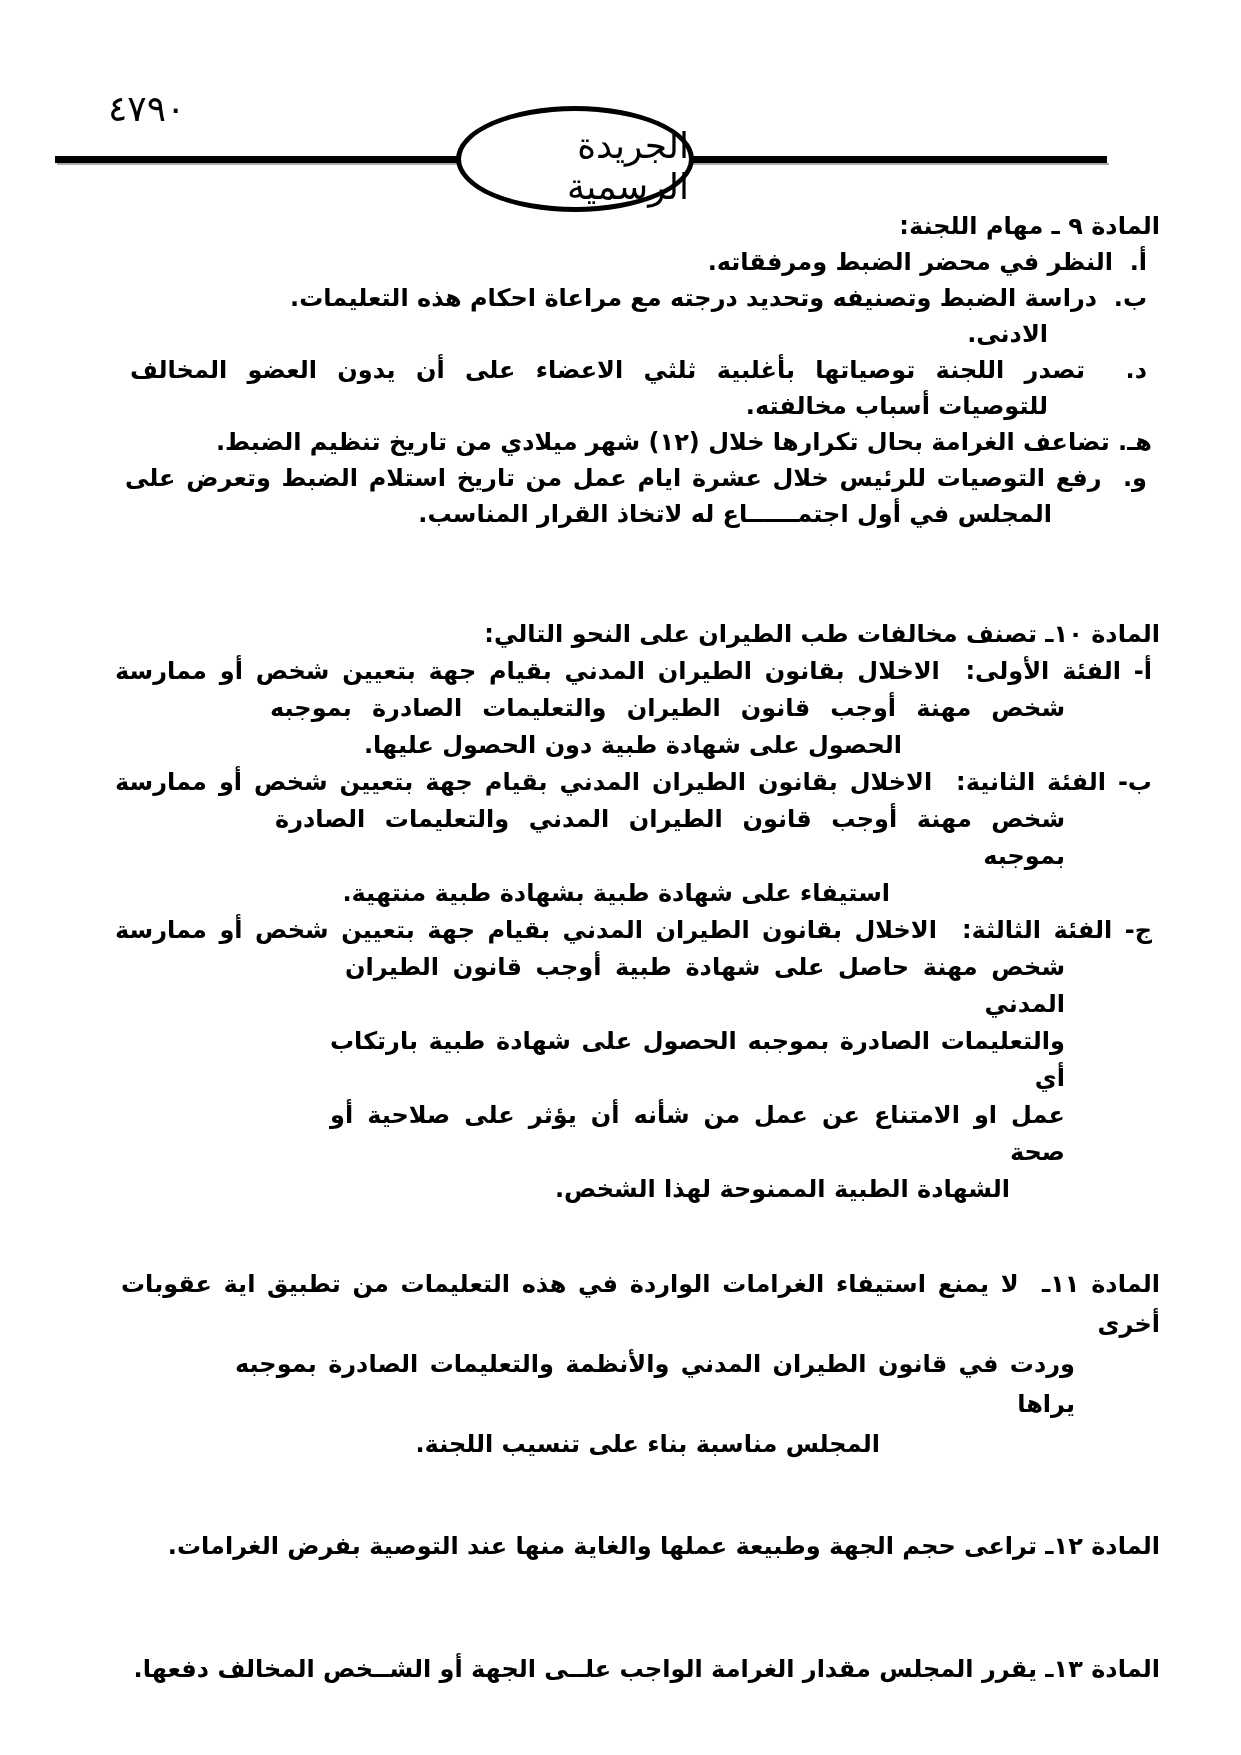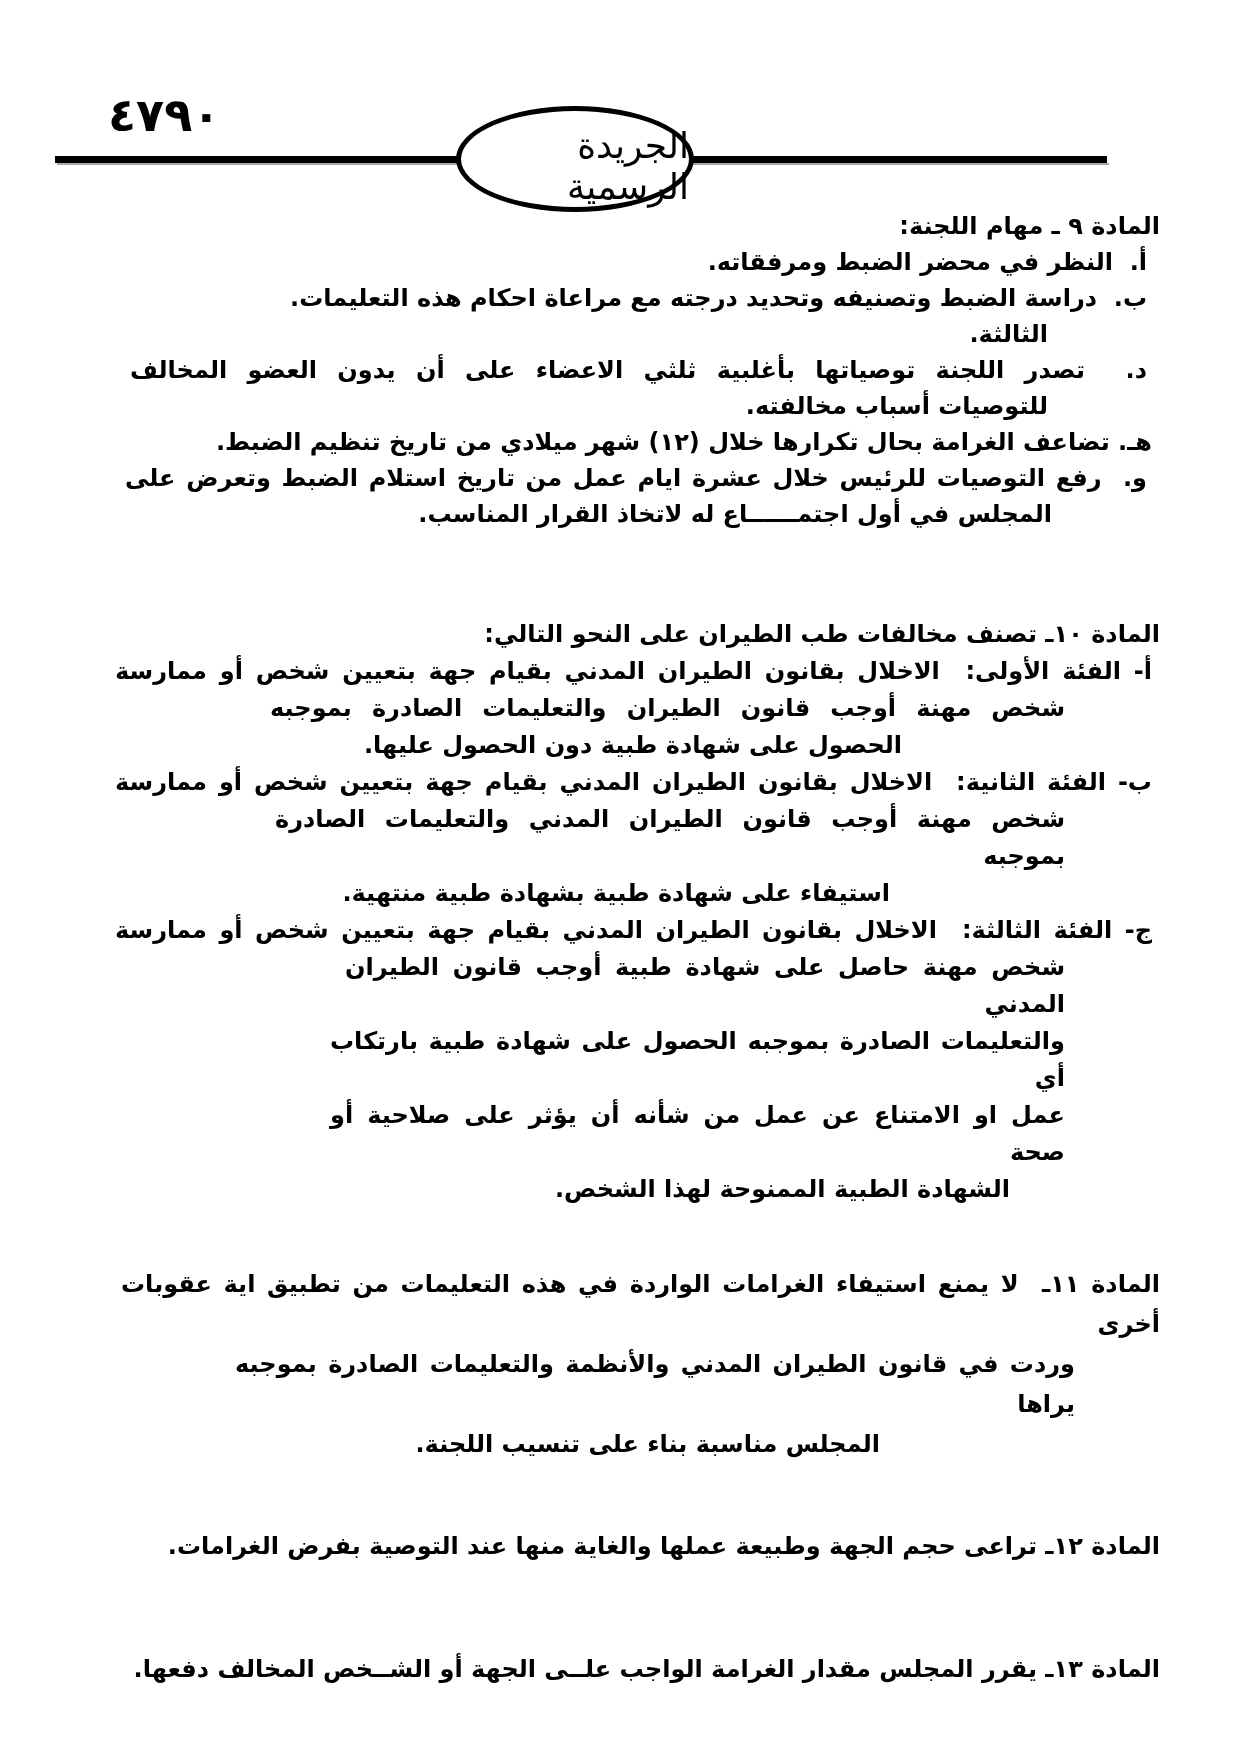--- a/index.html
+++ b/index.html
@@ -15,22 +15,22 @@
     margin: 0 auto;
     background: #fff;
     overflow: hidden;
     direction: rtl;
   }
   
   .page-number {
     position: absolute;
     top: 88px;
     left: 108px;
-    font-size: 46px;
-    font-weight: bold;
+    font-size: 36px;
+    font-weight: normal;
     letter-spacing: 2px;
     direction: ltr;
   }
   .rule {
     position: absolute;
     top: 156px;
     left: 55px;
     width: 1052px;
     height: 7px;
     background: #000;
@@ -95,21 +95,21 @@
 
   <div class="gazette-oval">
     <span>الجريدة الرسمية</span>
   </div>
 
   <main class="articles">
       <section class="article art-9">
         <div class="line rt" style="padding-right: 0px; padding-left: 0px;">المادة ٩ ـ مهام اللجنة:</div>
         <div class="line rt" style="padding-right: 13px; padding-left: 0px;">أ.&nbsp; النظر في محضر الضبط ومرفقاته.</div>
         <div class="line rt" style="padding-right: 13px; padding-left: 0px;">ب.&nbsp; دراسة الضبط وتصنيفه وتحديد درجته مع مراعاة احكام هذه التعليمات.</div>
-        <div class="line rt" style="padding-right: 112px; padding-left: 0px;">الثالثة.</div>
+        <div class="line rt" style="padding-right: 112px; padding-left: 0px;">الادنى.</div>
         <div class="line just" style="padding-right: 13px; padding-left: 45px;">د.&nbsp; تصدر اللجنة توصياتها بأغلبية ثلثي الاعضاء على أن يدون العضو المخالف</div>
         <div class="line rt" style="padding-right: 112px; padding-left: 0px;">للتوصيات أسباب مخالفته.</div>
         <div class="line rt" style="padding-right: 8px; padding-left: 0px;">هـ.&nbsp;تضاعف الغرامة بحال تكرارها خلال (١٢) شهر ميلادي من تاريخ تنظيم الضبط.</div>
         <div class="line just" style="padding-right: 13px; padding-left: 40px;">و.&nbsp; رفع التوصيات للرئيس خلال عشرة ايام عمل من تاريخ استلام الضبط وتعرض على</div>
         <div class="line rt" style="padding-right: 108px; padding-left: 0px;">المجلس في أول اجتمــــــاع له لاتخاذ القرار المناسب.</div>
       </section>
       <section class="article art-10">
         <div class="line rt" style="padding-right: 0px; padding-left: 0px;">المادة ١٠ـ تصنف مخالفات طب الطيران على النحو التالي:</div>
         <div class="line just" style="padding-right: 8px; padding-left: 30px;">أ-&nbsp;الفئة الأولى:&nbsp; الاخلال بقانون الطيران المدني بقيام جهة بتعيين شخص أو ممارسة</div>
         <div class="line just" style="padding-right: 95px; padding-left: 185px;">شخص مهنة أوجب قانون الطيران والتعليمات الصادرة بموجبه</div>

